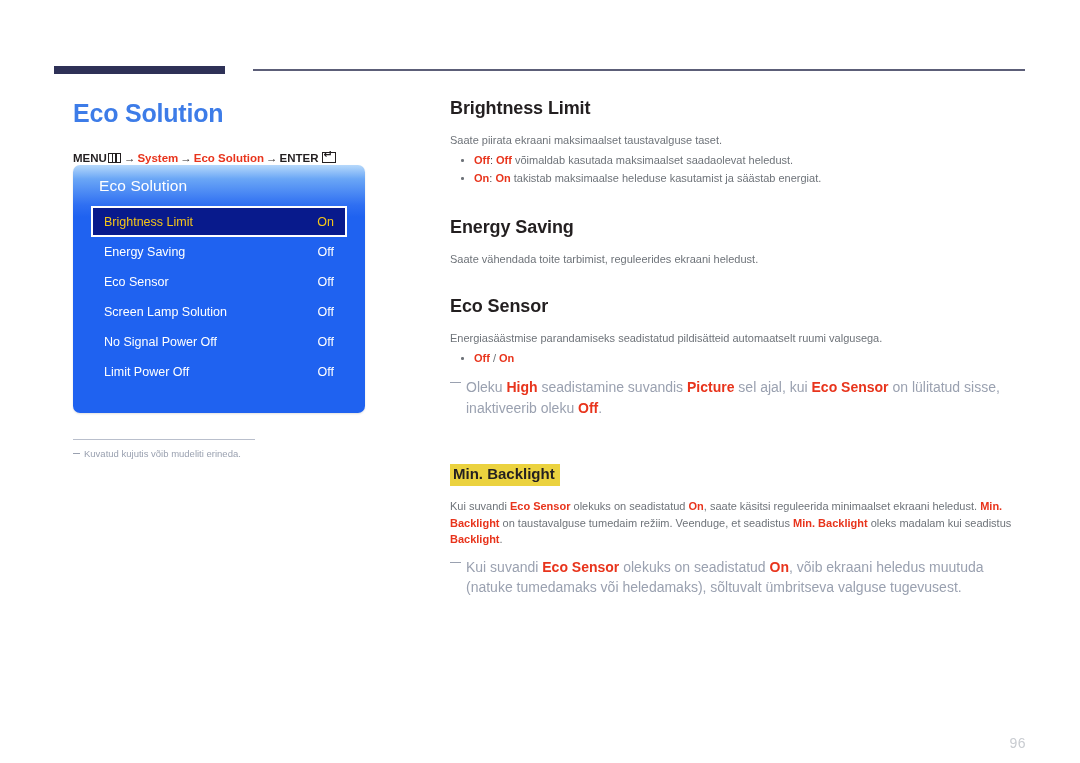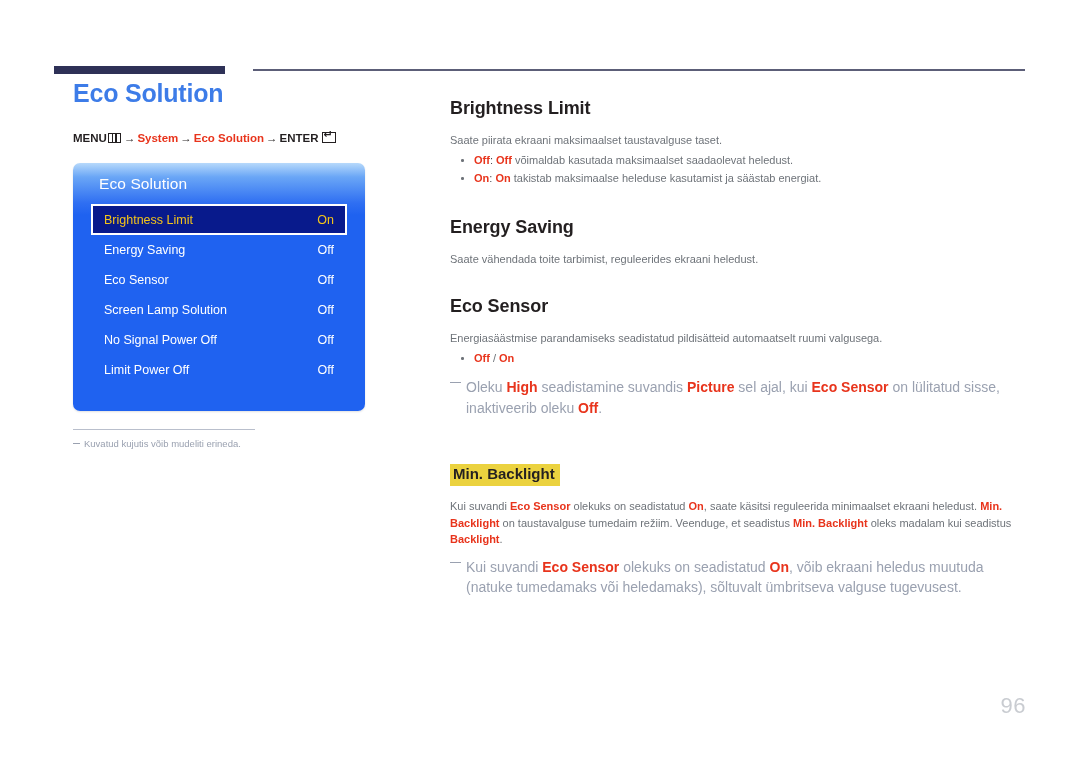--- a/index.html
+++ b/index.html
@@ -31,39 +31,38 @@
   .rule-thin {
     position: absolute;
     left: 253px; top: 69px;
     width: 772px; height: 2px;
     background: #5c5e78;
   }
 
   
   .left-col {
     position: absolute;
-    left: 54px; top: 80px;
+    left: 54px; top: 100px;
     width: 360px;
     padding-left: 19px;
   }
   .page-title {
     font-size: 25px;
     font-weight: bold;
     color: #3d7ce8;
     letter-spacing: -0.2px;
     margin: 0 0 24px 0;
     line-height: 1.1;
   }
 
   .breadcrumb {
     font-size: 11.5px;
     font-weight: bold;
     color: #231f20;
     white-space: nowrap;
-    margin-bottom: 18px;
     line-height: 1.2;
   }
   .breadcrumb .bc-red { color: #e8341c; }
   .breadcrumb .bc-arrow { color: #231f20; padding: 0 2px; font-weight: normal; }
   .ico-menu {
     display: inline-block;
     width: 13px; height: 10px;
     border: 1.4px solid #231f20;
     box-sizing: border-box;
     position: relative;
@@ -129,21 +128,21 @@
   .osd-row.selected {
     background: #081a8c;
     border: 2px solid #ffffff;
     color: #f5c518;
     height: 31px;
   }
   .osd-row.selected .osd-val { color: #f5c518; }
 
   
   .left-note {
-    margin-top: 18px;
+    margin-top: 26px;
     width: 182px;
   }
   .left-note-rule {
     height: 1px;
     background: #b9bfcc;
     margin-bottom: 8px;
   }
   .left-note-text {
     font-size: 9.5px;
     color: #9aa1b0;
@@ -224,22 +223,22 @@
     left: 0; top: 5px;
     width: 11px;
     border-top: 1.6px solid #9aa1b0;
   }
   .rb { color: #e8341c; font-weight: bold; }
   .dk { color: #4a4f55; }
 
   
   .page-num {
     position: absolute;
-    right: 54px; bottom: 44px;
-    font-size: 22px;
+    right: 54px; bottom: 12px;
+    font-size: 14px;
     color: #c9ccd1;
     letter-spacing: 0.5px;
   }
 </style>
 </head>
 <body>
 
 <div class="top-rules">
   <div class="rule-thick"></div>
   <div class="rule-thin"></div>

